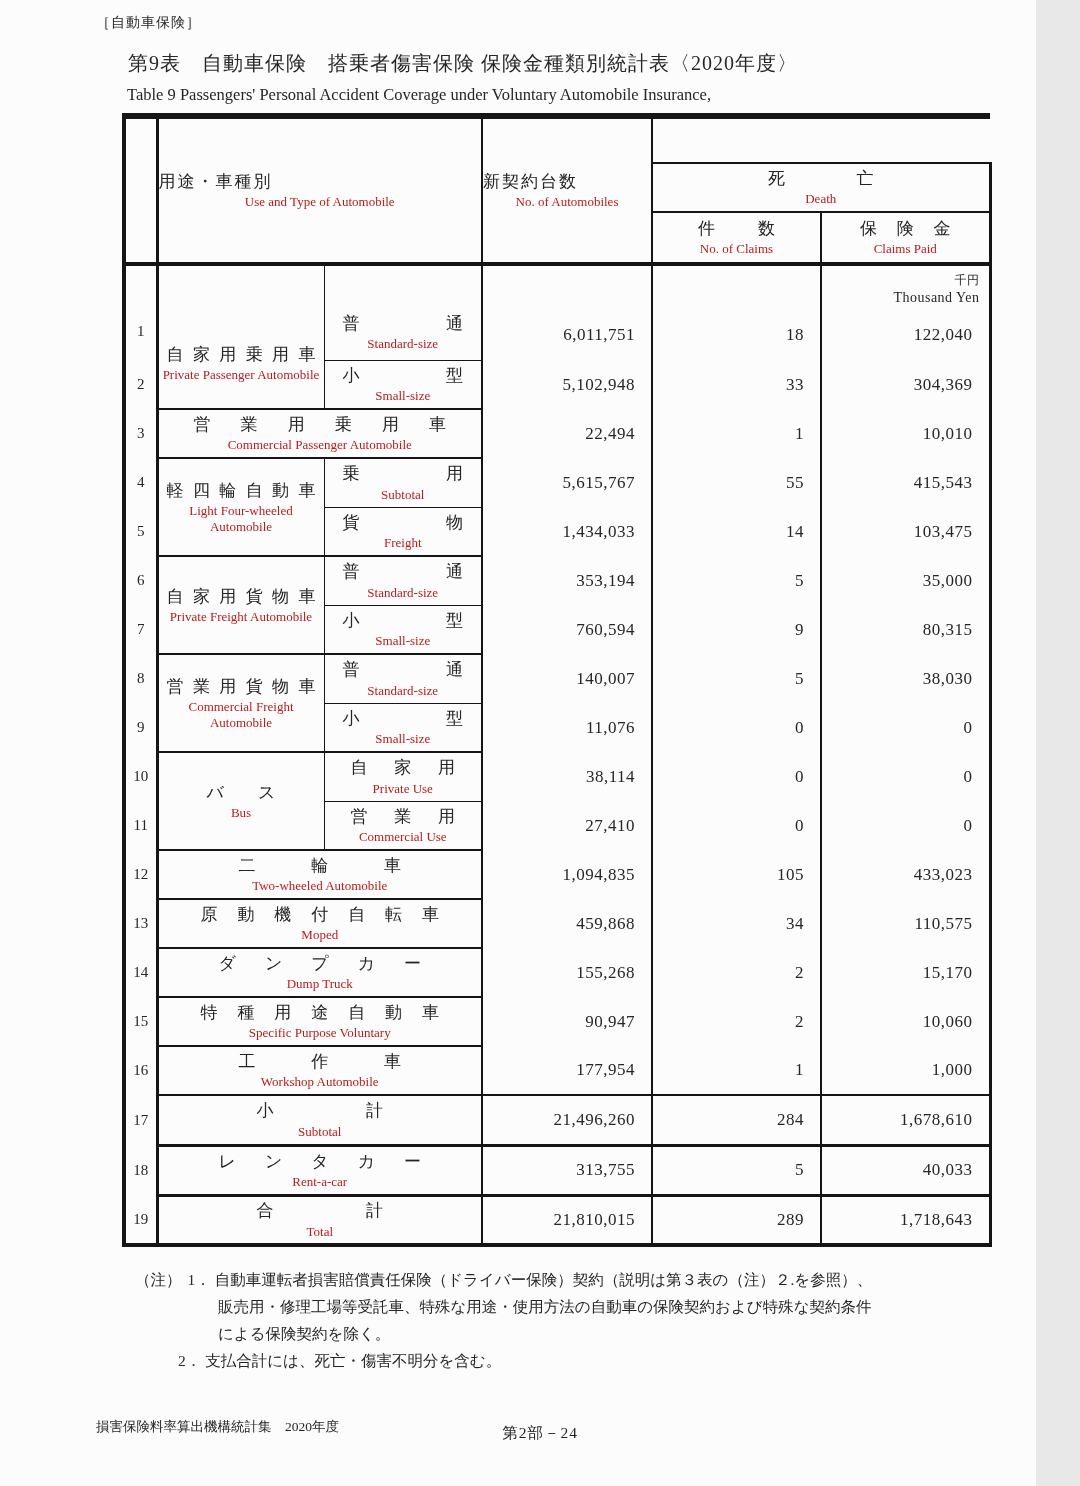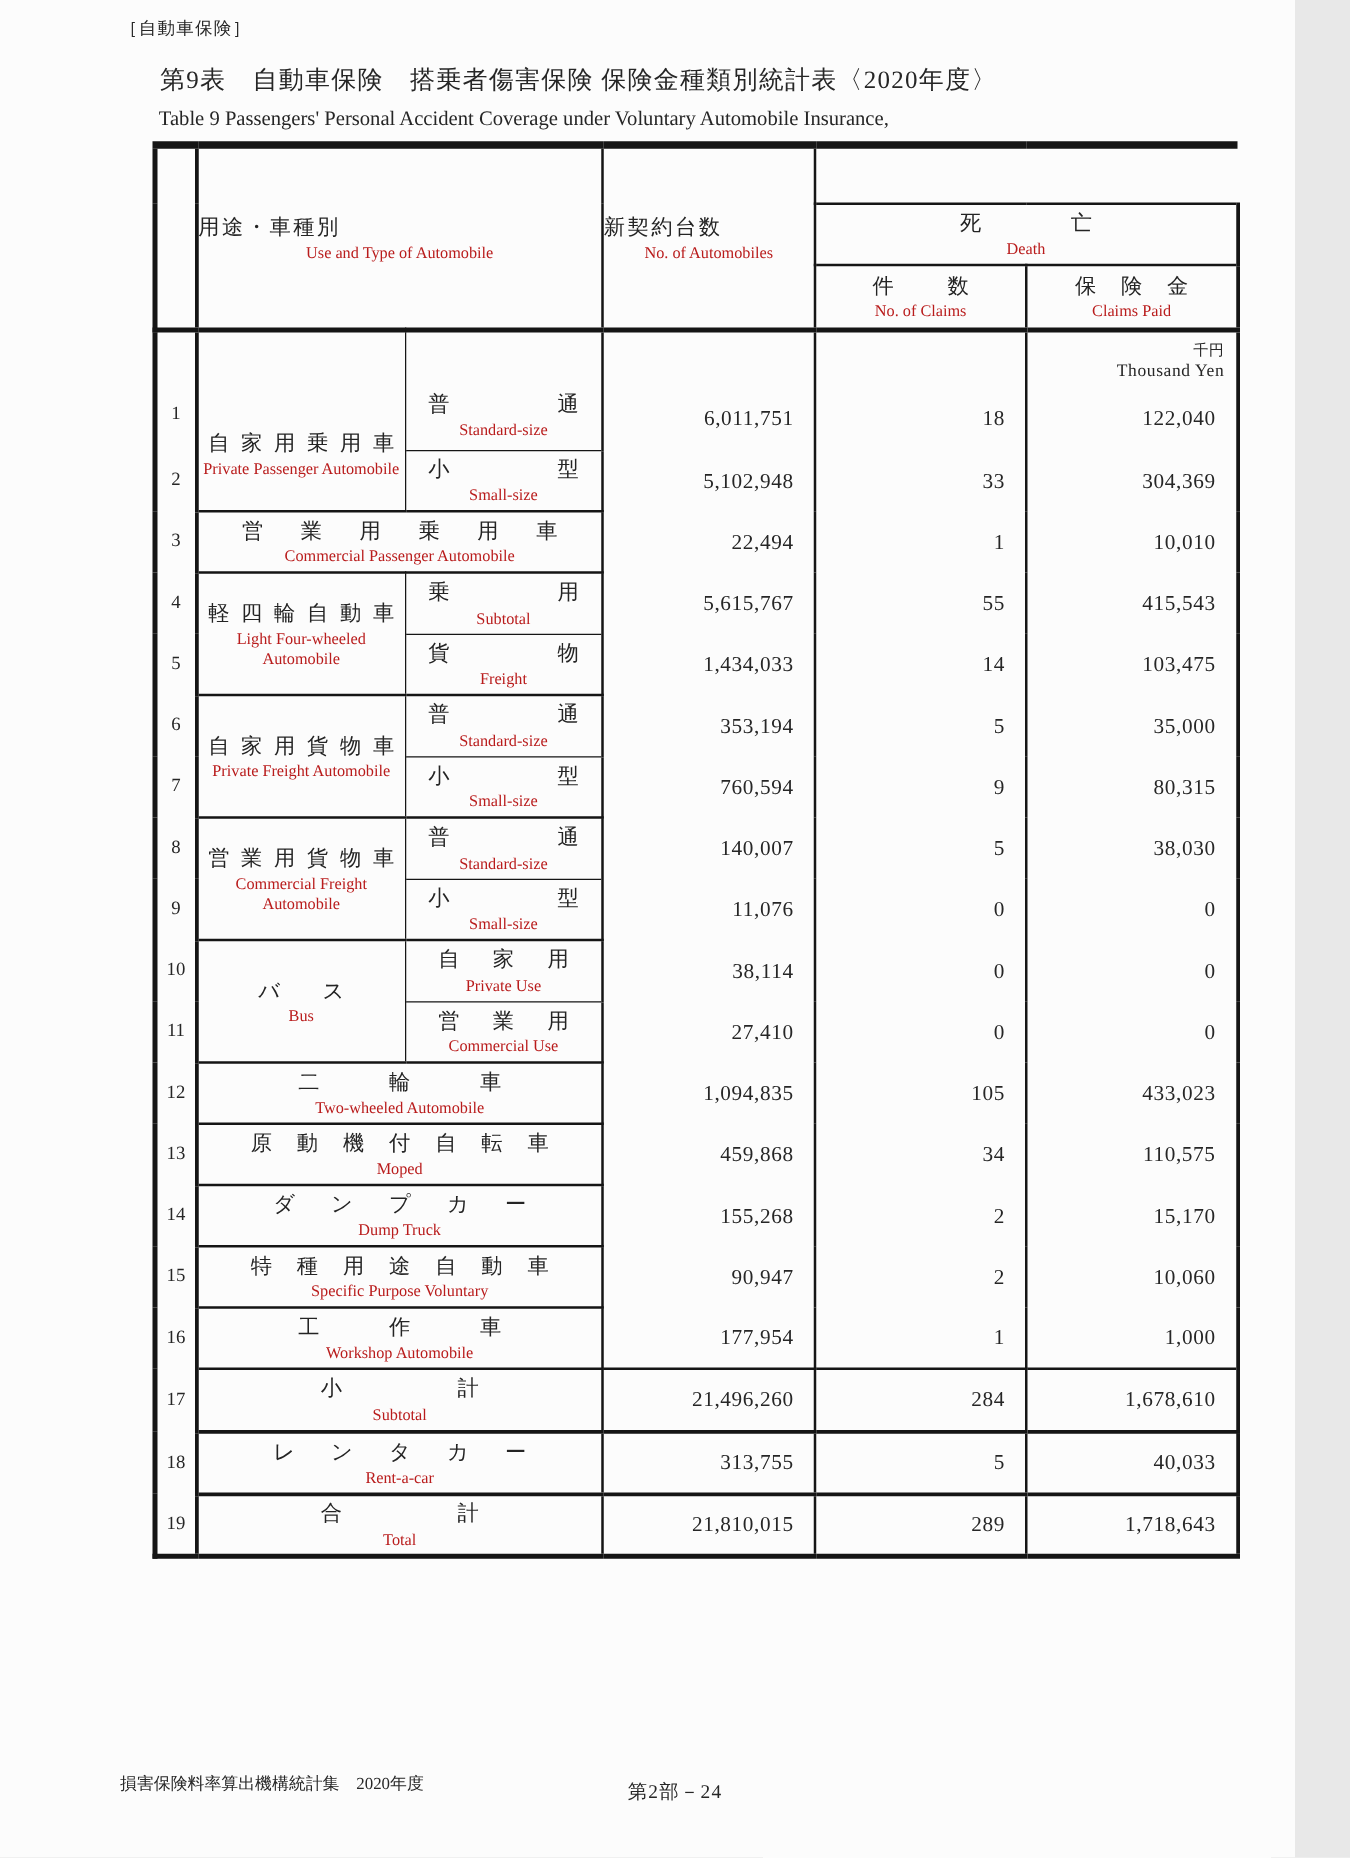--- a/index.html
+++ b/index.html
@@ -505,16 +505,22 @@
           <div class="en">Total</div>
         </div>
       </td>
       <td class="bR2 bB4 val">21,810,015</td>
       <td class="bR2 bB4 val">289</td>
       <td class="bR3 bB4 val">1,718,643</td>
     </tr>
   </tbody>
     </table>
 
+  <div class="notes">
+    <div class="nline"><span>（注）</span><span class="nno">1．</span><span>自動車運転者損害賠償責任保険（ドライバー保険）契約（説明は第３表の（注）２.を参照）、</span></div>
+    <div class="nline ind83">販売用・修理工場等受託車、特殊な用途・使用方法の自動車の保険契約および特殊な契約条件</div>
+    <div class="nline ind83">による保険契約を除く。</div>
+    <div class="nline ind37"><span class="nno">2．</span><span>支払合計には、死亡・傷害不明分を含む。</span></div>
+  </div>
 
   <div class="footer-left">損害保険料率算出機構統計集　2020年度</div>
   <div class="footer-center">第2部－24</div>
 </div>
 
 </body></html>

